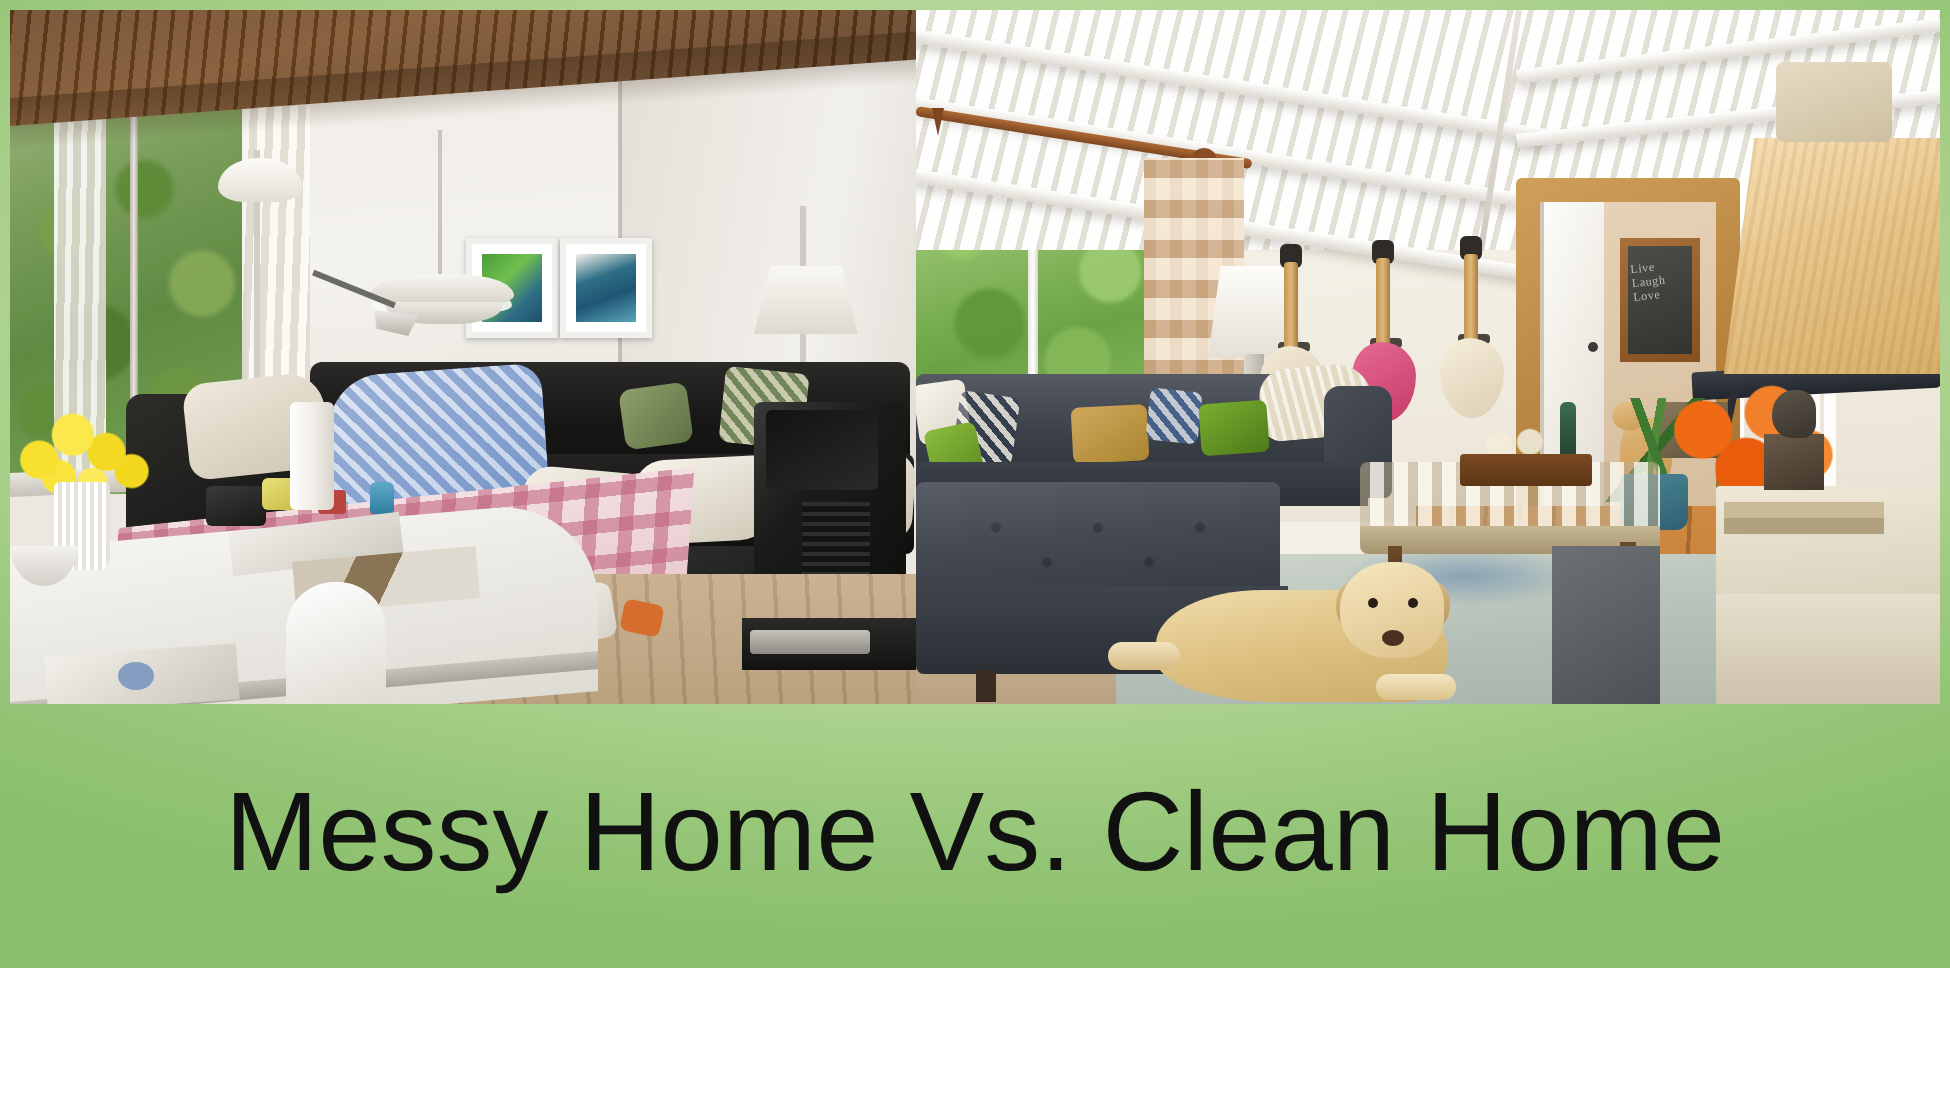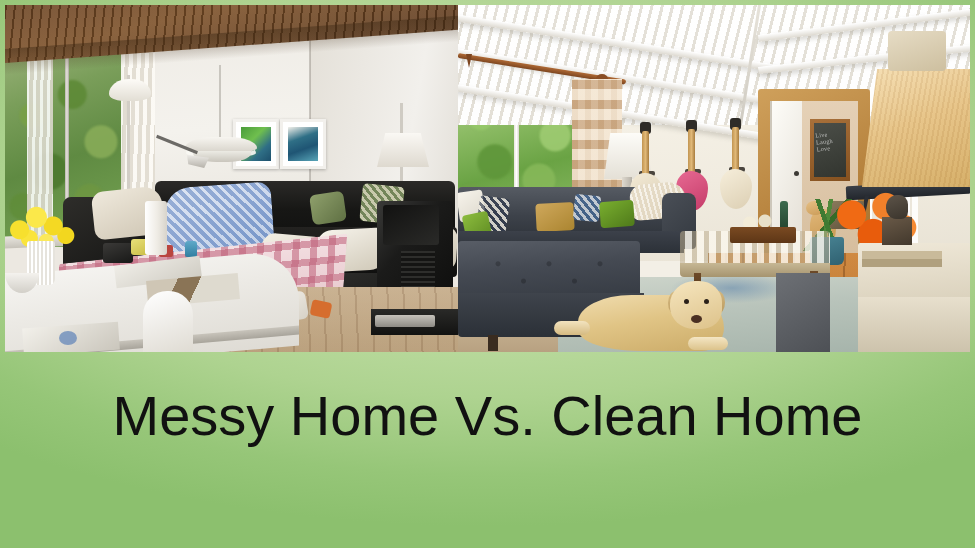--- a/index.html
+++ b/index.html
@@ -7,21 +7,21 @@
     margin: 0;
     padding: 0;
     background: #ffffff;
   }
   body {
     font-family: "Liberation Sans", sans-serif;
   }
   .slide {
     position: relative;
     width: 975px;
-    height: 548px;
+    height: 484px;
     overflow: hidden;
     background:
       radial-gradient(ellipse 78% 62% at 50% 34%,
         #cfe5b9 0%,
         #c3dfa8 30%,
         #aed390 62%,
         #96c678 85%,
         #8cc06e 100%);
   }
 

